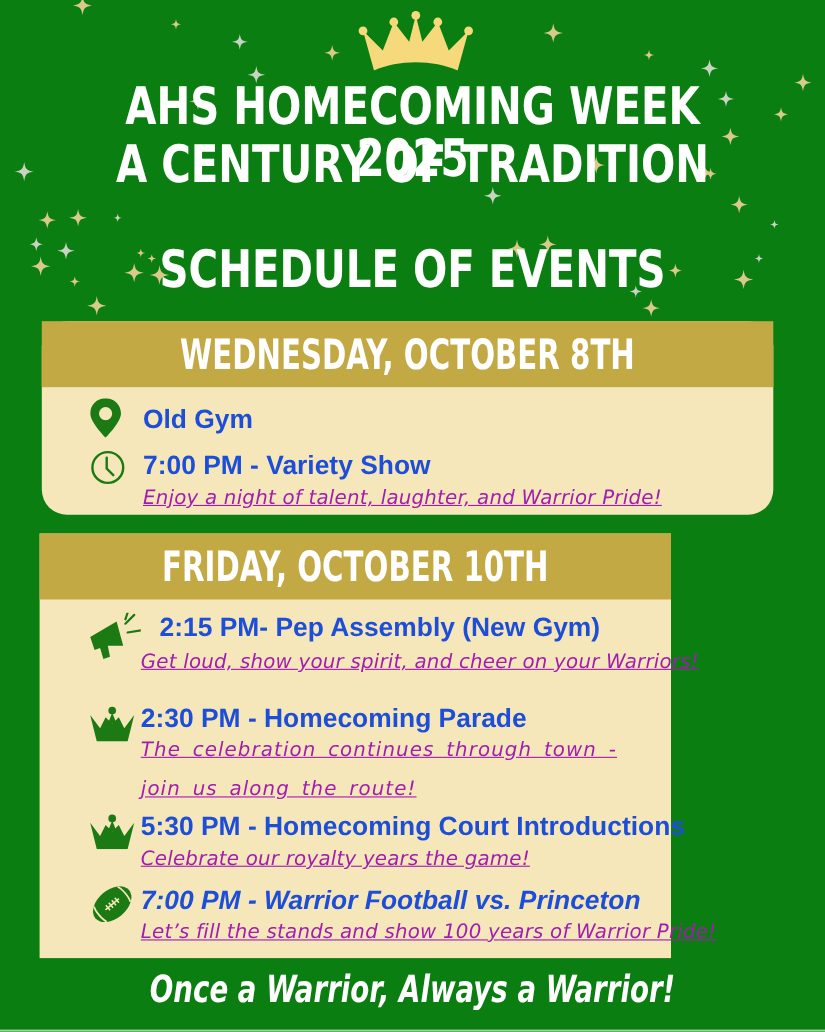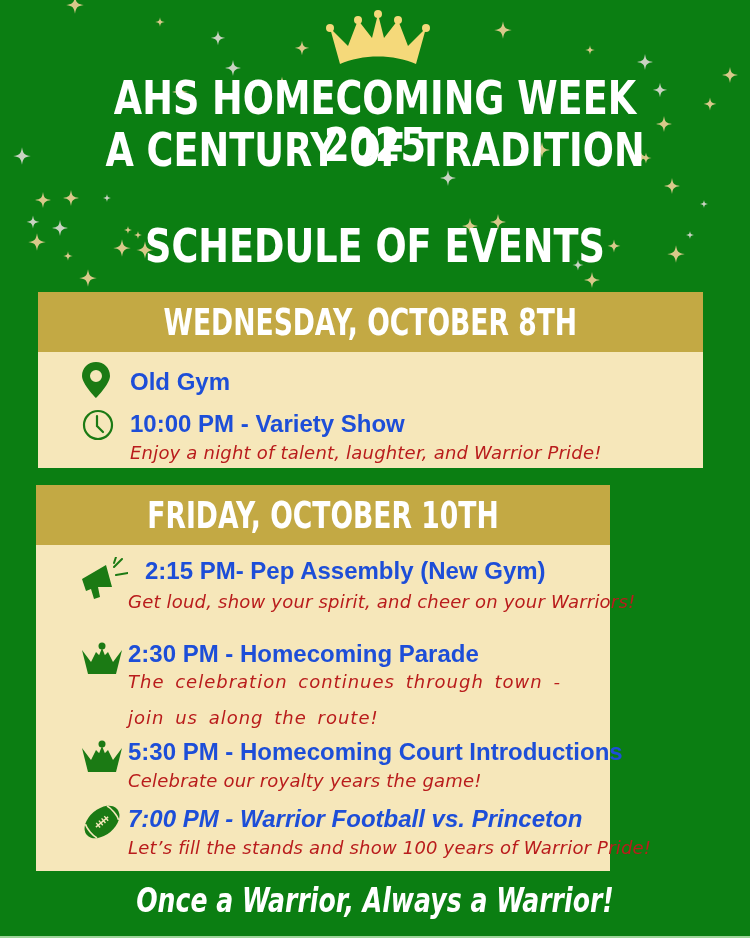--- a/index.html
+++ b/index.html
@@ -16,39 +16,40 @@
     position:absolute; left:0; right:0; text-align:center; color:#fff;
     font-family:"DejaVu Sans", sans-serif; font-weight:bold;
     transform:scaleX(0.78); transform-origin:center;
     letter-spacing:0px; line-height:1;
   }
   .t1 { top:74px; font-size:47px; }
   .t2 { top:126px; font-size:47px; }
   .t3 { top:222px; font-size:47px; }
 
   .day-box { position:absolute; background:#f6e7ba; }
-  .day-box.b1 { left:38px; top:292px; width:665px; height:176px; }
+  .day-box.b1 { left:38px; top:292px; width:665px; height:176px;border-radius:23px; }
   .day-box.b2 { left:36px; top:485px; width:574px; height:386px; }
   .day-header {
     background:#c3a944; height:60px; display:flex; align-items:center; justify-content:center;
   }
   .day-header span {
     color:#fff; font-family:"DejaVu Sans", sans-serif; font-weight:bold; font-size:38px;
     display:inline-block; transform:scaleX(0.7); white-space:nowrap;
   }
   .row { position:absolute; left:0; right:0; }
   .ico { position:absolute; width:34px; height:34px; }
   .head {
     position:absolute; left:92px; color:#1d4ed8; font-weight:bold; font-size:24px;
     font-family:"Liberation Sans", sans-serif; white-space:nowrap; line-height:1;
   }
   .sub {
-    position:absolute; left:92px; right:10px; color:#b91c1c; font-style:italic; font-size:18px;
+    position:absolute; left:92px; right:10px; color:#a21caf; font-style:italic; font-size:18px;
     font-family:"DejaVu Sans", sans-serif; white-space:nowrap; line-height:1;
     letter-spacing:0.2px;
+    text-decoration:underline;
   }
   .sub.wrap { white-space:normal; line-height:36px; word-spacing:4px; letter-spacing:1px;}
   .footer {
     position:absolute; left:0; right:0; top:883px; text-align:center; color:#fff;
     font-family:"DejaVu Sans", sans-serif; font-weight:bold; font-style:italic; font-size:34px;
     transform:scaleX(0.74); transform-origin:center; white-space:nowrap; line-height:1;
   }
 </style>
 </head>
 <body>
@@ -127,21 +128,21 @@
       <svg class="ico" style="left:44px;top:0;width:28px;height:36px;" viewBox="0 0 28 36">
         <path fill="#1b7a14" d="M14,0 C6,0 0,6 0,14 C0,22 14,36 14,36 C14,36 28,22 28,14 C28,6 22,0 14,0Z M14,8 a6,6 0 1,1 0,12 a6,6 0 1,1 0,-12Z" fill-rule="evenodd"></path>
       </svg>
       <div class="head" style="top:8px;">Old Gym</div>
     </div>
     <div class="row" style="top:114px;">
       <svg class="ico" style="left:44px;top:3px;width:32px;height:32px;" viewBox="0 0 32 32">
         <circle cx="16" cy="16" r="14" fill="none" stroke="#1b7a14" stroke-width="2.2"></circle>
         <path d="M15,7 L15,17 L21,23" fill="none" stroke="#1b7a14" stroke-width="2.2" stroke-linecap="round"></path>
       </svg>
-      <div class="head" style="top:6px;">10:00 PM - Variety Show</div>
+      <div class="head" style="top:6px;">7:00 PM - Variety Show</div>
       <div class="sub" style="top:38px;">Enjoy a night of talent, laughter, and Warrior Pride!</div>
     </div>
   </div>
 
   <div class="day-box b2">
     <div class="day-header">
       <span>FRIDAY, OCTOBER 10TH</span>
     </div>
 
     <div class="row" style="top:70px;">

